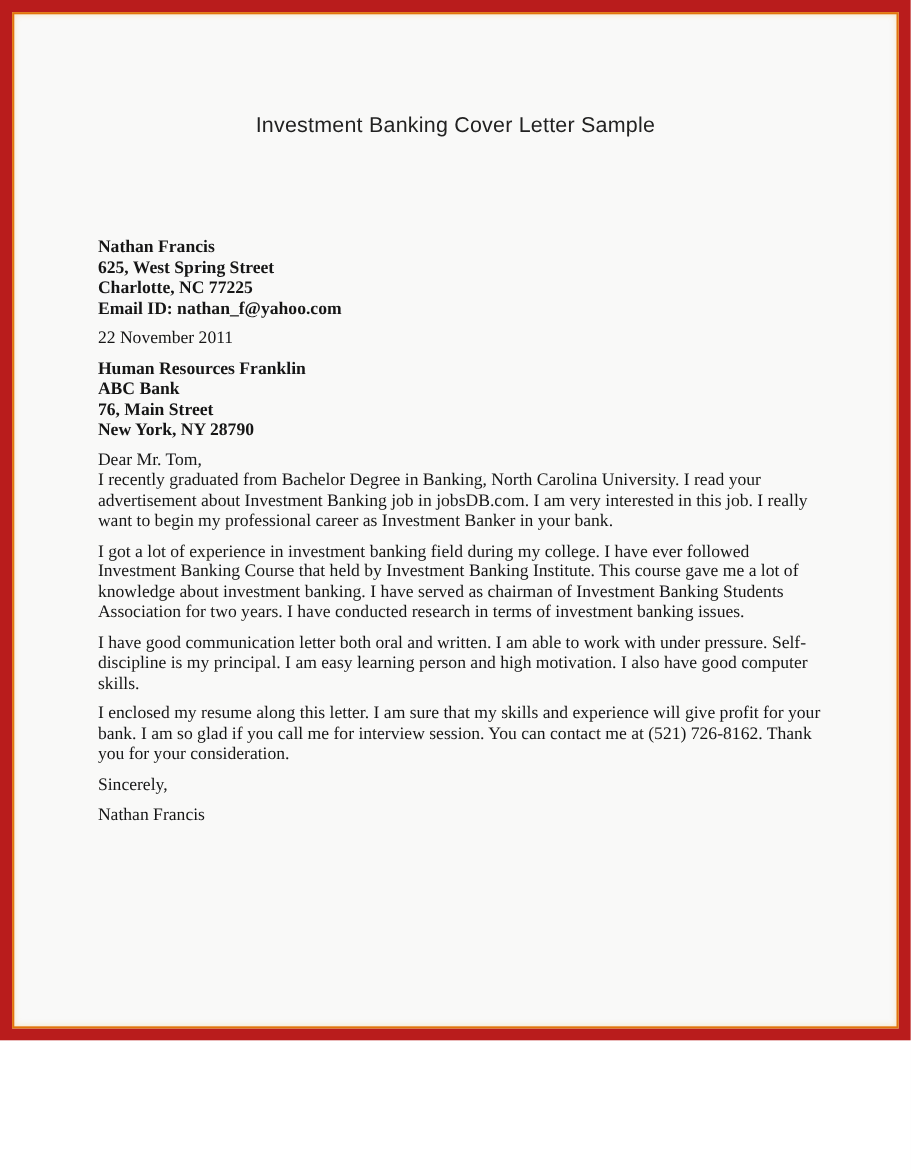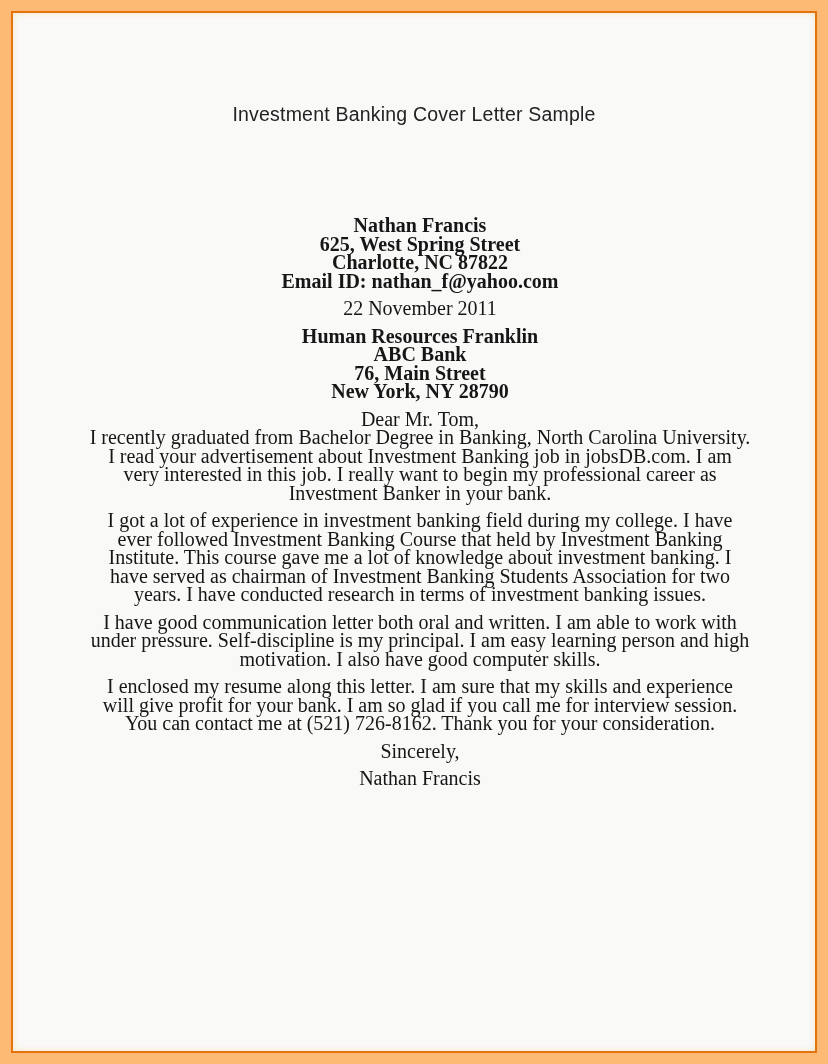--- a/index.html
+++ b/index.html
@@ -3,22 +3,22 @@
 <meta charset="utf-8">
 <style>
   html, body {
     margin: 0;
     padding: 0;
     background: #ffffff;
   }
   .frame {
     box-sizing: border-box;
     width: 828px;
-    height: 1064px;
-    background: #fdba74;
+    height: 946px;
+    background: #b91c1c;
     padding: 11px;
   }
   .page {
     box-sizing: border-box;
     width: 100%;
     height: 100%;
     background: #f9f9f8;
     border: 2px solid #e2740a;
     box-shadow: inset 0 0 6px rgba(246, 166, 35, 0.25);
     overflow: hidden;
@@ -31,23 +31,22 @@
     text-align: center;
     font-family: "Liberation Sans", sans-serif;
     font-size: 19.5px;
     font-weight: 400;
     letter-spacing: 0.2px;
     color: #222222;
   }
   .letter-body {
     width: 662px;
     margin: 90px 0 0 76px;
-    font-size: 20px;
+    font-size: 16px;
     line-height: 18.5px;
-    text-align: center;
   }
   .block {
     margin: 0 0 0 0;
   }
   .block + .block {
     margin-top: 9px;
   }
   .bold {
     font-weight: bold;
   }
@@ -58,21 +57,21 @@
 <div class="frame">
   <div class="page">
 
     <h1 class="title">Investment Banking Cover Letter Sample</h1>
 
     <div class="letter-body">
 
       <div class="block bold">
         <div>Nathan Francis</div>
         <div>625, West Spring Street</div>
-        <div>Charlotte, NC 87822</div>
+        <div>Charlotte, NC 77225</div>
         <div>Email ID: nathan_f@yahoo.com</div>
       </div>
 
       <div class="block">22 November 2011</div>
 
       <div class="block bold">
         <div>Human Resources Franklin</div>
         <div>ABC Bank</div>
         <div>76, Main Street</div>
         <div>New York, NY 28790</div>

